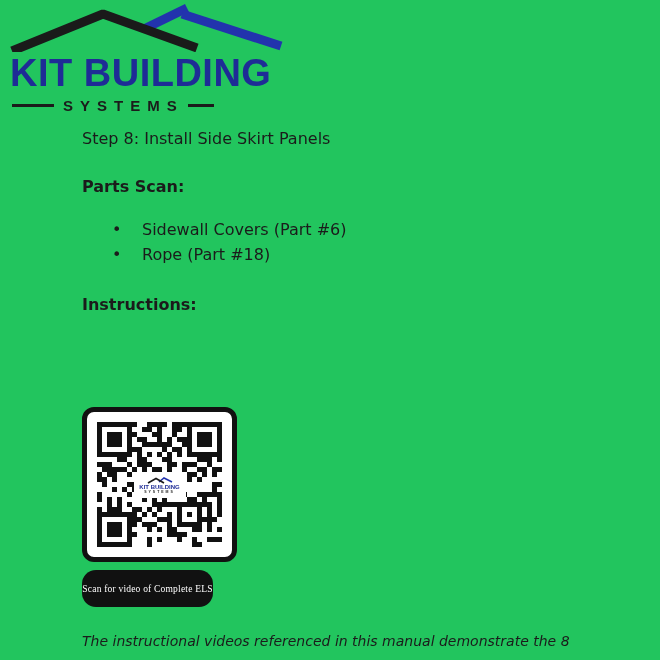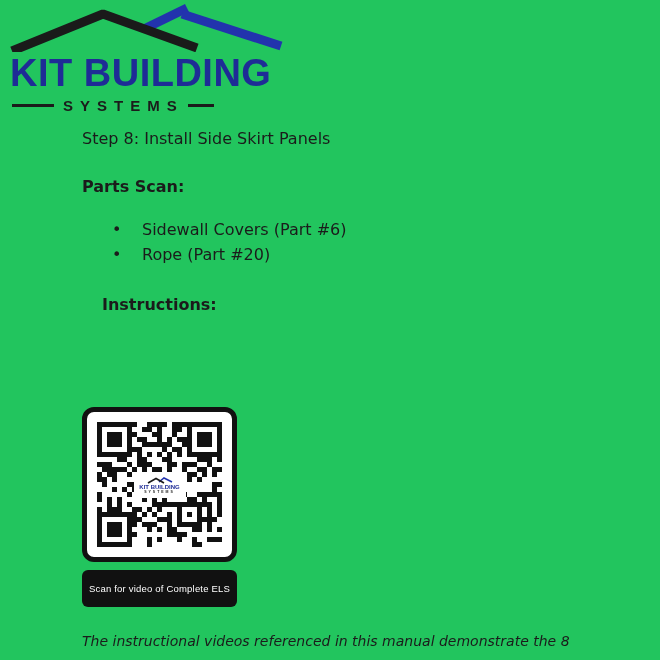--- a/index.html
+++ b/index.html
@@ -47,21 +47,21 @@
   .step-title { top: 129px; }
   .bold-label { font-weight: 700; }
   .parts-label { top: 177px; }
   .parts-list {
     position: absolute; left: 112px; top: 217px;
     margin: 0; padding: 0; list-style: none;
     font-size: 16px;
   }
   .parts-list li { display: flex; line-height: 25px; white-space: nowrap; }
   .parts-list .marker { width: 30px; text-align: left; }
-  .instructions-label { top: 295px; margin-left: 20px; }
+  .instructions-label { top: 295px; }
   .para { position: absolute; left: 82px; top: 317px; font-size: 16px; }
   .para .pline { white-space: nowrap; line-height: 23.5px; }
 
   
   .qr-frame {
     position: absolute; left: 82px; top: 407px;
     width: 125px; height: 125px;
     background: #fff;
     border: 5px solid #111111;
     border-radius: 12px;
@@ -81,26 +81,26 @@
     font-weight: 700; font-size: 6px; line-height: 6px;
     color: #1e2c96; white-space: nowrap;
   }
   .qr-center-logo .mini-sub {
     font-family: "Liberation Sans", sans-serif;
     font-weight: 700; font-size: 3.5px; line-height: 4px;
     letter-spacing: 2px; color: #1b1b1b; white-space: nowrap;
   }
   .qr-caption {
     position: absolute; left: 82px; top: 570px;
-    width: 155px; height: 37px;
+    width: 131px; height: 37px;
     background: #111111;
-    border-radius: 6px;
+    border-radius: 14px;
     color: #ffffff;
     display: flex; align-items: center; justify-content: center;
-    font-family: Liberation Sans, sans-serif;
+    font-family: Liberation Serif, serif;
     font-size: 9.5px;
     letter-spacing: 0.2px;
     white-space: nowrap;
   }
 
   
   .footnote {
     position: absolute; left: 82px; top: 633px;
     font-size: 14px; font-style: italic;
     white-space: nowrap;
@@ -130,21 +130,21 @@
   <div class="txt step-title">Step 8: Install Side Skirt Panels</div>
 
   <div class="txt bold-label parts-label">Parts Scan:</div>
   <ul class="parts-list">
     <li>
       <span class="marker">•</span>
       <span>Sidewall Covers (Part #6)</span>
     </li>
     <li>
       <span class="marker">•</span>
-      <span>Rope (Part #20)</span>
+      <span>Rope (Part #18)</span>
     </li>
   </ul>
 
   <div class="txt bold-label instructions-label">Instructions:</div>
 
   <div class="qr-frame">
     <svg id="qr-svg" width="125" height="125" viewBox="0 0 125 125" xmlns="http://www.w3.org/2000/svg">
         <rect x="35" y="0" width="5" height="5" fill="#111111"></rect>
         <rect x="50" y="0" width="5" height="5" fill="#111111"></rect>
         <rect x="55" y="0" width="5" height="5" fill="#111111"></rect>

